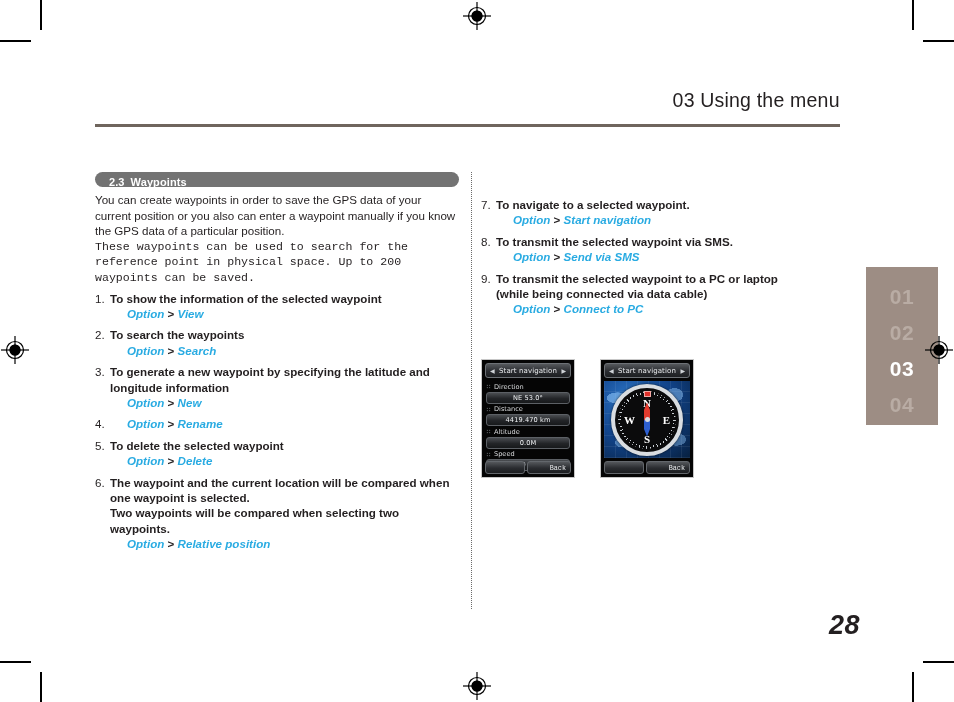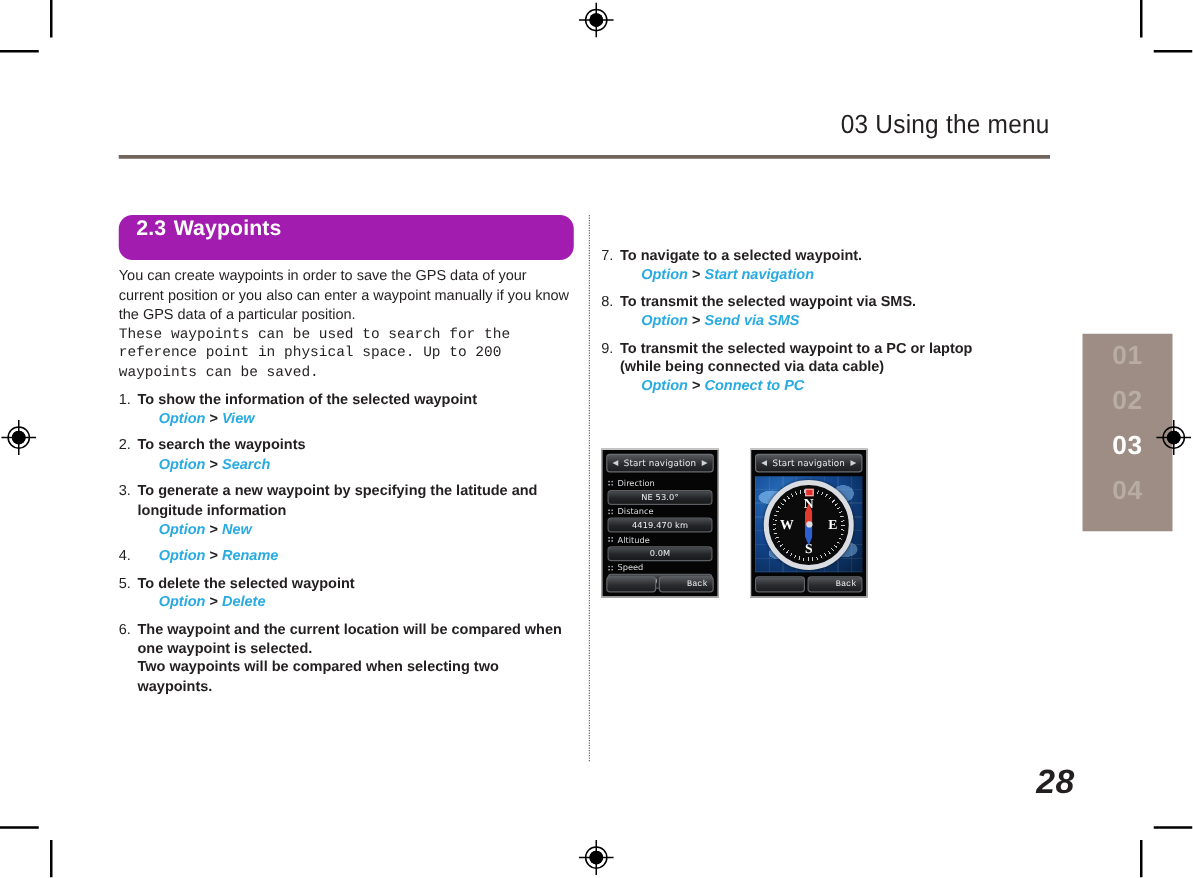--- a/index.html
+++ b/index.html
@@ -49,20 +49,21 @@
   }
 
   
   .chapter-tabs {
     position: absolute;
     left: 866px;
     top: 267px;
     width: 72px;
     height: 158px;
     background: #9d8d84;
+    padding-top: 12px;
     box-sizing: border-box;
   }
   .chapter-tabs .tab {
     font-family: "Liberation Sans Narrow", "Liberation Sans", sans-serif;
     font-size: 21px;
     font-weight: bold;
     color: #b9aca4;
     text-align: center;
     line-height: 36px;
     letter-spacing: .5px;
@@ -99,25 +100,25 @@
     font-size: 11.6px;
     line-height: 15.4px;
     color: #231f20;
   }
   .col-left  { left: 95px;  top: 172px; }
   .col-right { left: 481px; top: 192px; }
 
   
   .section-pill {
     width: 364px;
-    height: 36px;
-    background: #a21caf;
+    height: 15px;
+    background: #737373;
     border-radius: 11px;
     color: #ffffff;
-    font-size: 17px;
+    font-size: 11px;
     font-weight: bold;
     line-height: 21px;
     padding-left: 14px;
     box-sizing: border-box;
     letter-spacing: .1px;
   }
   .section-pill .num { margin-right: 6px; }
 
   
   .para {
@@ -426,20 +427,21 @@
         <div class="bodytxt">
           <div class="line">To delete the selected waypoint</div>
           <div class="path"><span>Option</span><span class="sep"> &gt; </span><span>Delete</span></div>
         </div>
       </div>
       <div class="numitem">
         <div class="nm">6.</div>
         <div class="bodytxt">
           <div class="line">The waypoint and the current location will be compared when one waypoint is selected.</div>
           <div class="line spaced">Two waypoints will be compared when selecting two waypoints.</div>
+          <div class="path"><span>Option</span><span class="sep"> &gt; </span><span>Relative position</span></div>
         </div>
       </div>
     </div>
 </div>
 
 <div class="col col-right">
   <div class="numlist" id="steps-right">
       <div class="numitem">
         <div class="nm">7.</div>
         <div class="bodytxt">

